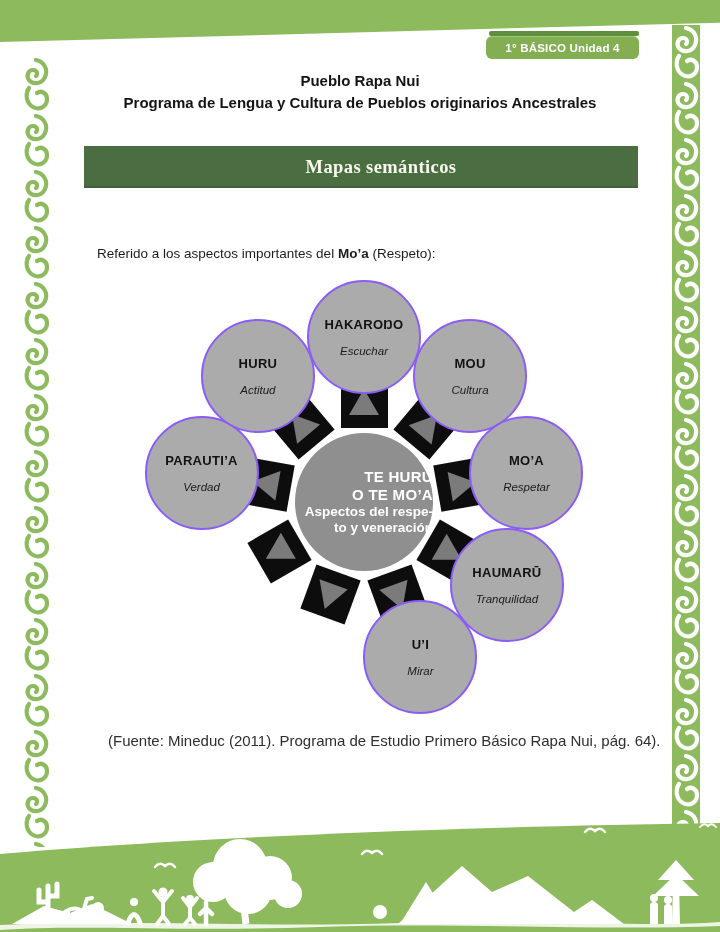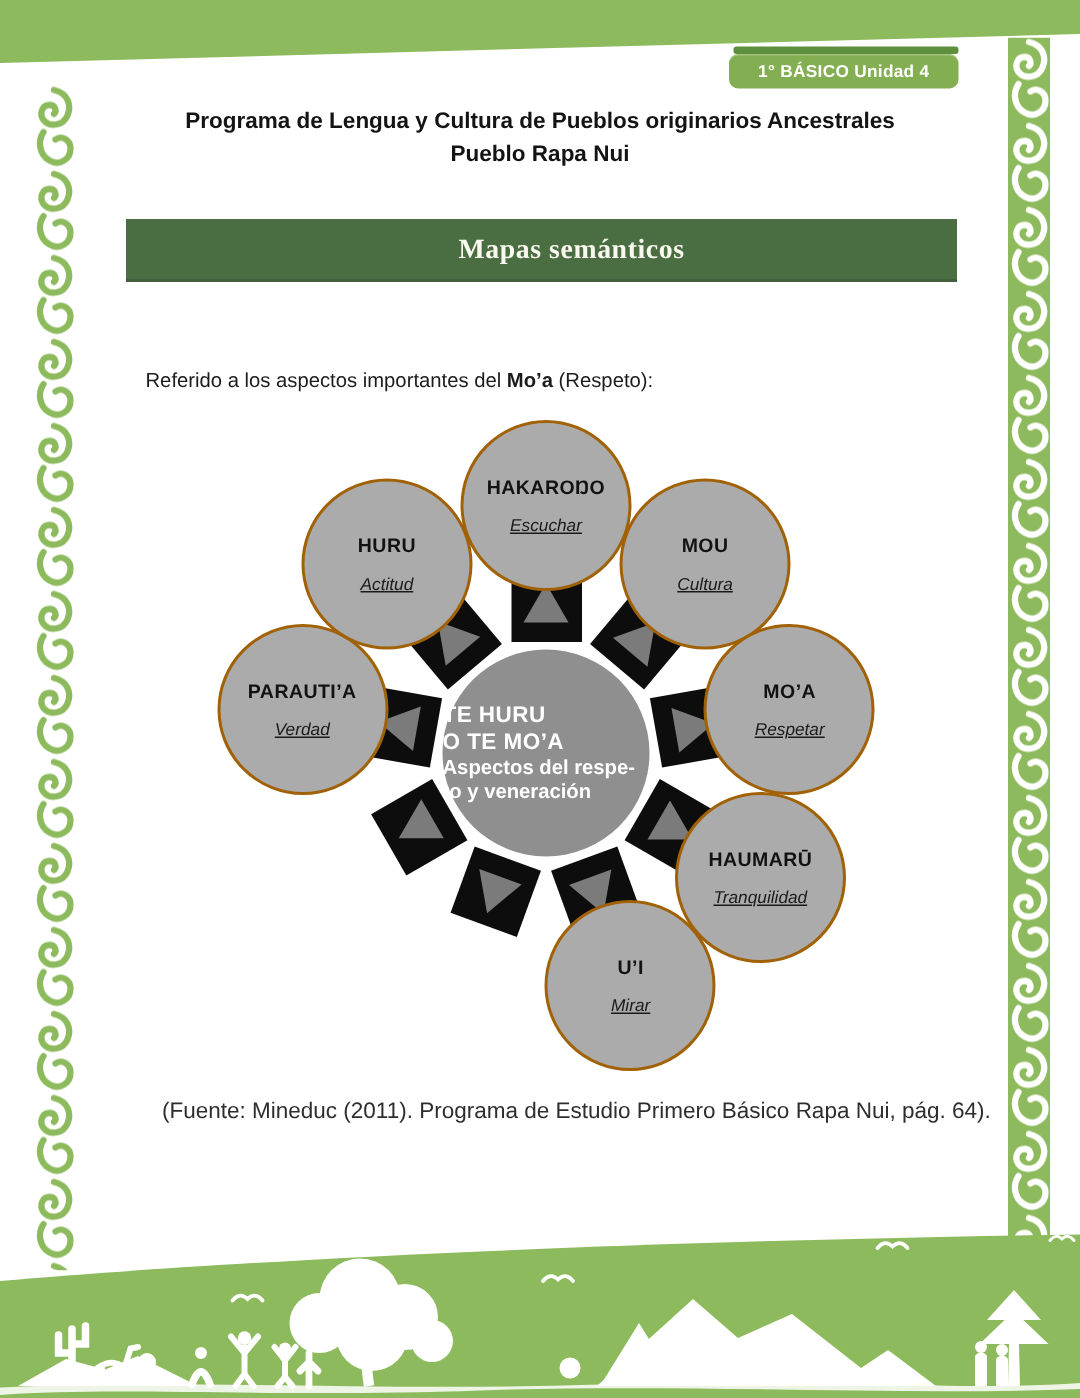--- a/index.html
+++ b/index.html
@@ -35,27 +35,27 @@
   .intro{position:absolute;left:97px;top:246px;font-size:13.5px;color:#1c1c1c;}
   .intro b{font-weight:bold;}
 
   
   .map{position:absolute;left:124px;top:280px;width:480px;height:452px;}
   .arrow-sq{position:absolute;width:47px;height:47px;background:#0d0d0d;z-index:1;
             display:flex;align-items:center;justify-content:center;}
   .tri{width:0;height:0;border-left:15px solid transparent;border-right:15px solid transparent;
        border-bottom:26px solid #7b7b7b;margin-top:-5px;}
   .node{position:absolute;width:114px;height:114px;border-radius:50%;background:#ababab;
-        border:2px solid #a16207;box-sizing:border-box;z-index:3;
+        border:2px solid #8b5cf6;box-sizing:border-box;z-index:3;
         display:flex;flex-direction:column;align-items:center;justify-content:center;text-align:center;}
   .node-name{font-weight:bold;font-size:13px;letter-spacing:.3px;color:#121212;}
-  .node-translation{font-style:italic;font-size:11.5px;color:#1a1a1a;margin-top:13px;text-decoration:underline;}
+  .node-translation{font-style:italic;font-size:11.5px;color:#1a1a1a;margin-top:13px;}
   .center-circle{position:absolute;left:171px;top:153px;width:138px;height:138px;border-radius:50%;
                  background:#8f8f8f;z-index:2;display:flex;flex-direction:column;justify-content:center;
-                 text-align:left;color:#ffffff;font-weight:bold;}
+                 text-align:right;color:#ffffff;font-weight:bold;}
   .center-lg{font-size:15px;line-height:18px;letter-spacing:.3px;}
   .center-sm{font-size:13.5px;line-height:16px;}
 
   
   .source{position:absolute;left:108px;top:732px;font-size:15px;color:#2e2e2e;}
 
   
   .footer-svg{position:absolute;left:0;top:820px;z-index:2;}
 </style>
 </head>
@@ -84,22 +84,22 @@
       <pattern id="koruW" width="28" height="56" patternUnits="userSpaceOnUse">
         <path d="M14 3 C23 5 26 13 23 20 C20 27 11 28 7 23 C4 19 6 13 11 13 C15 13 16 17 14 19" fill="none" stroke="#ffffff" stroke-width="4.2" stroke-linecap="round"></path>
         <path d="M7 31 C3 37 4 46 11 50 C18 54 25 49 25 42 C25 36 19 33 15 36" fill="none" stroke="#ffffff" stroke-width="4.2" stroke-linecap="round"></path>
       </pattern>
     </defs>
     <rect x="0" y="0" width="28" height="907" fill="#8dba5c"></rect>
     <rect x="0" y="0" width="28" height="907" fill="url(#koruW)"></rect>
   </svg>
 
   <div class="doc-header">
+    <div>Pueblo Rapa Nui</div>
     <div>Programa de Lengua y Cultura de Pueblos originarios Ancestrales</div>
-    <div>Pueblo Rapa Nui</div>
   </div>
 
   <div class="banner">
     <span class="banner-title">Mapas semánticos</span>
   </div>
 
   <div class="intro"><span>Referido a los aspectos importantes del </span><b>Mo’a</b><span> (Respeto):</span></div>
 
   <div class="map">
     <div class="center-circle">

